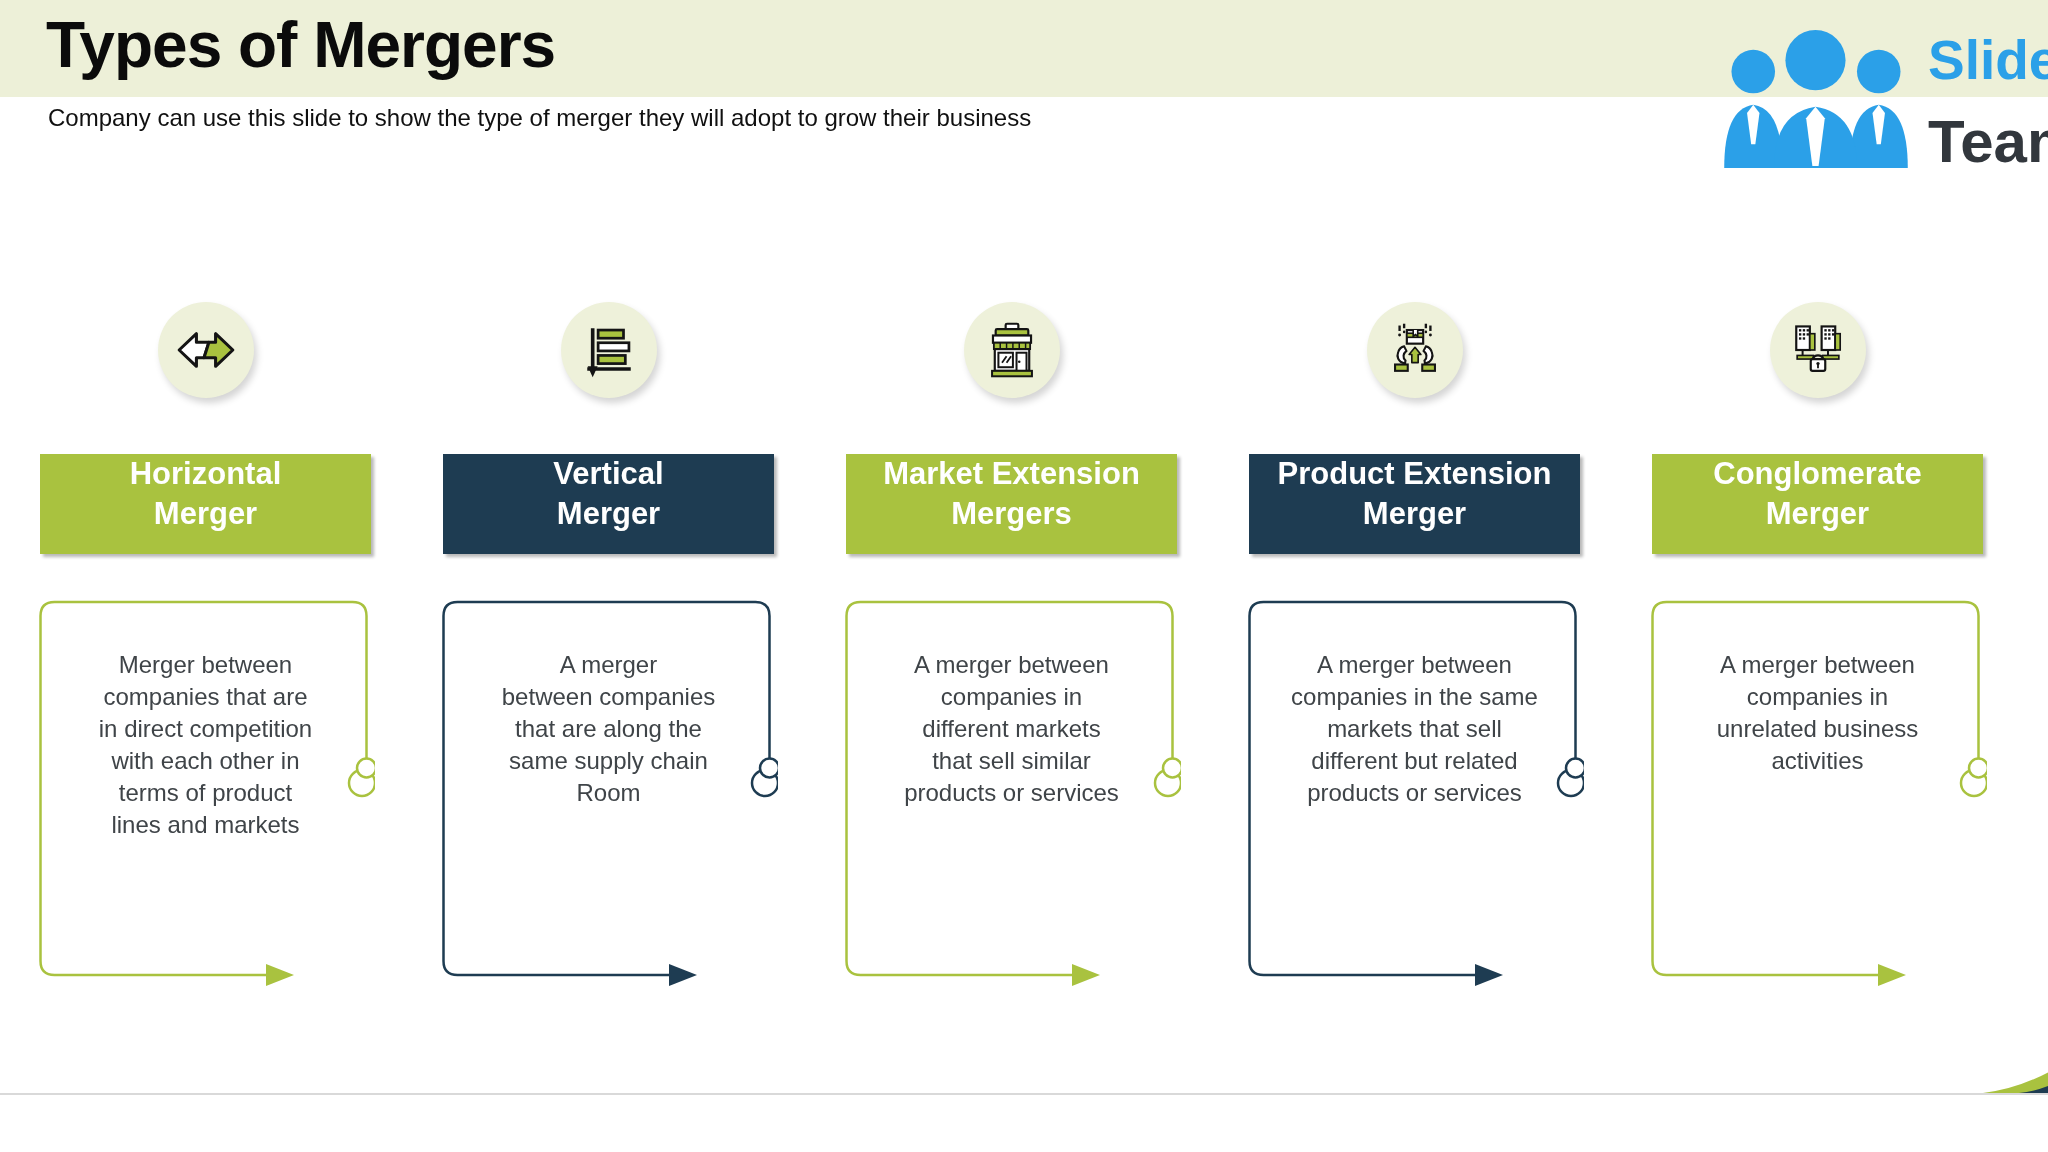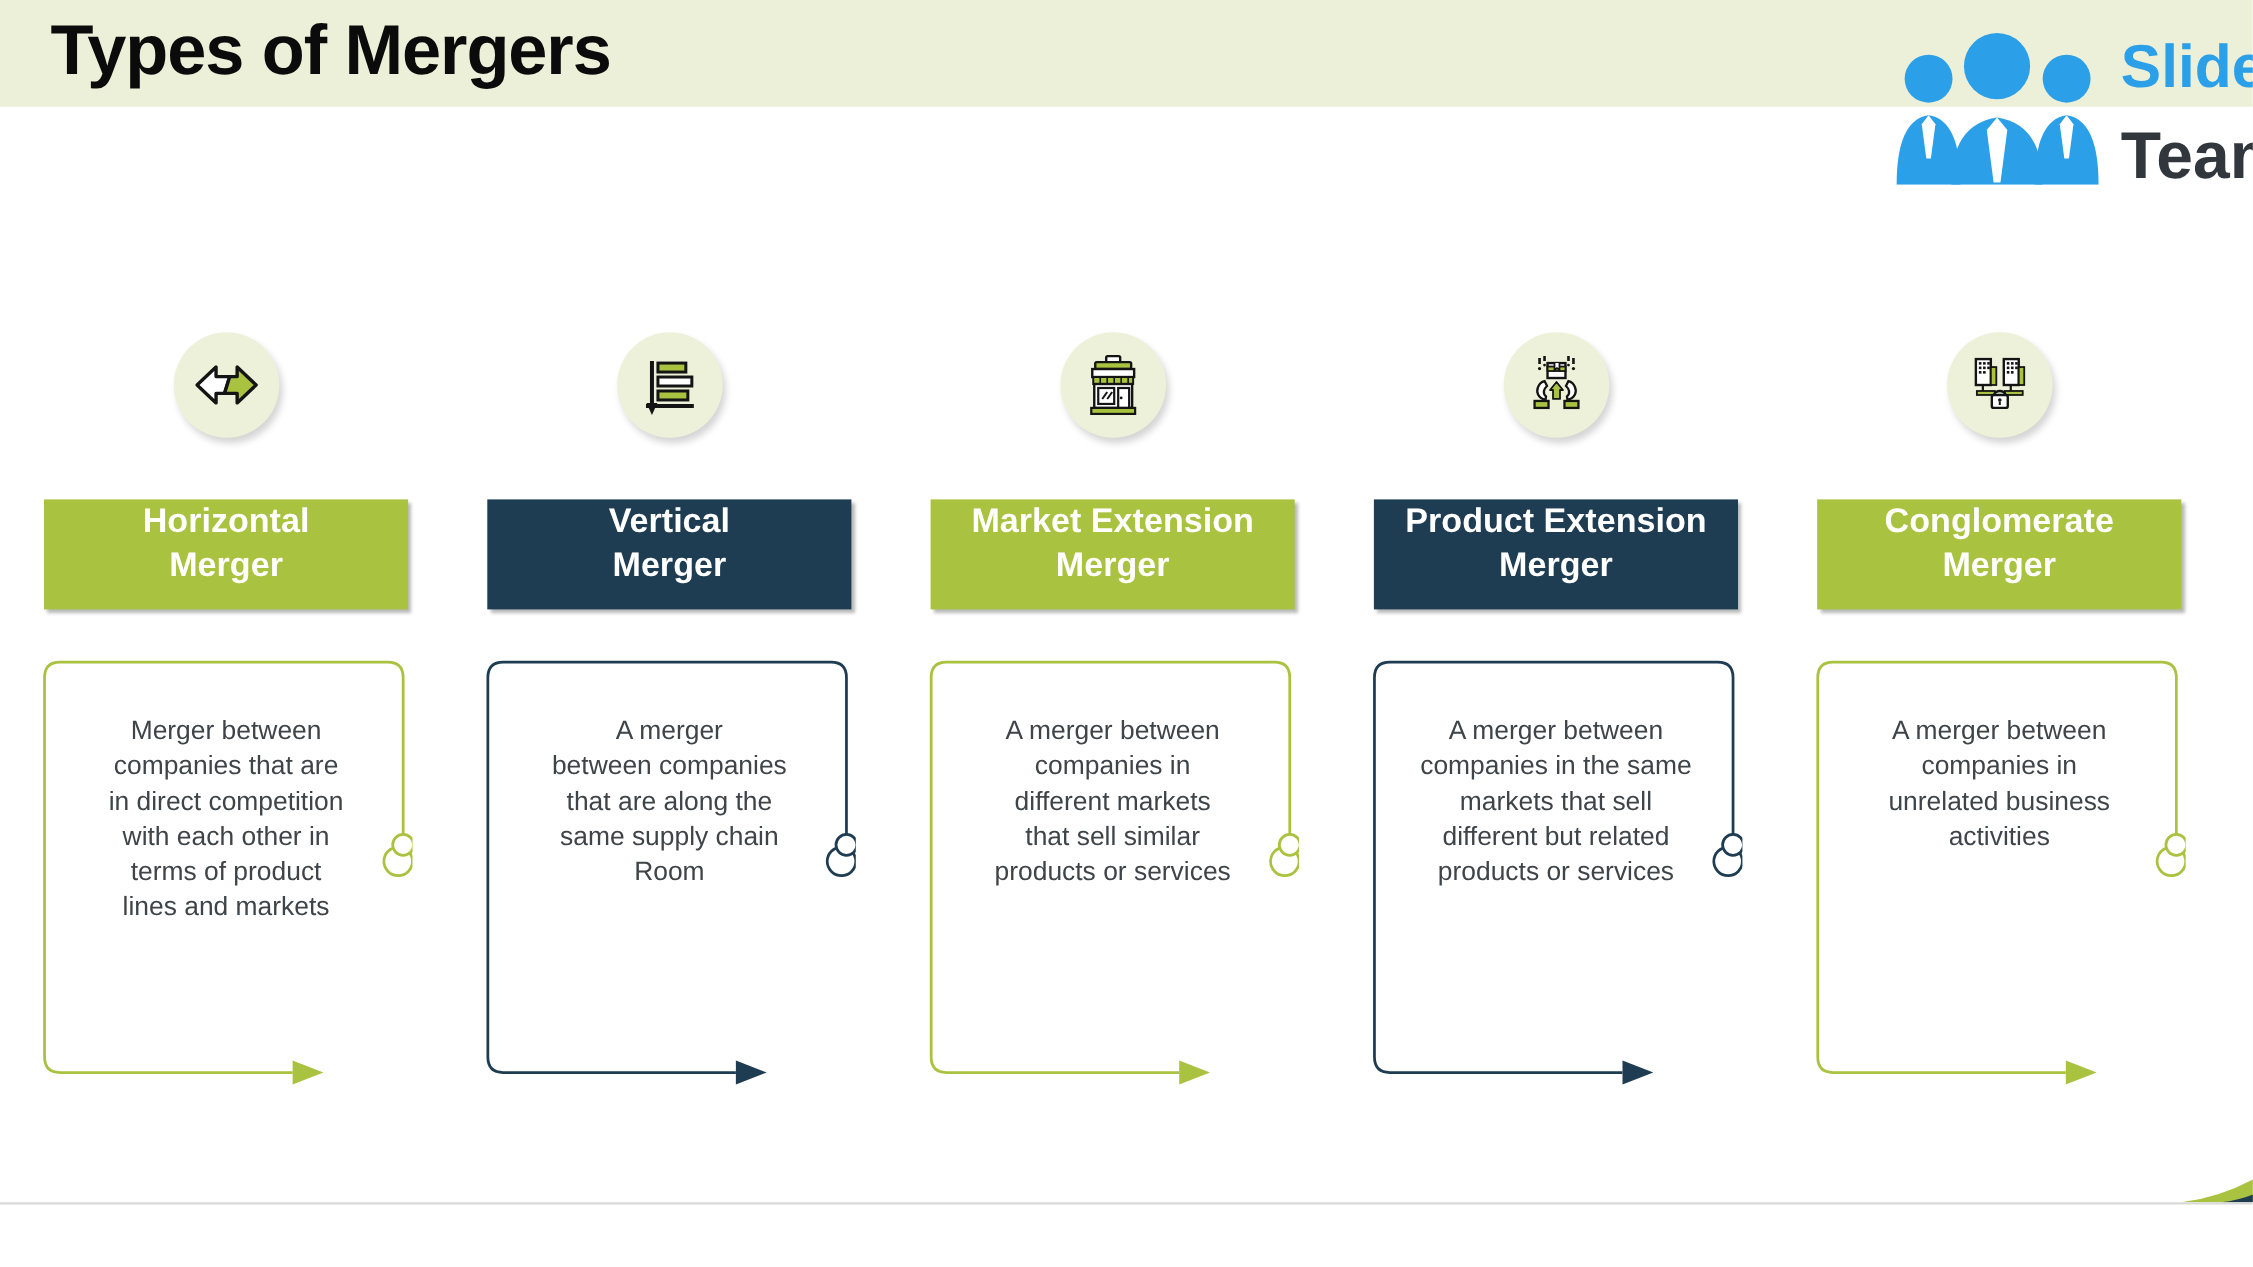--- a/index.html
+++ b/index.html
@@ -52,20 +52,21 @@
   .footer-band { position:absolute; top:1093px; left:0; width:2048px; height:59px; background:#ffffff; border-top:2px solid var(--footer-line); }
   .corner-decoration { position:absolute; right:0; top:1047px; width:101px; height:46px; }
 </style>
 </head>
 <body>
 
 <div class="slide">
 
   <div class="header-band"></div>
   <h1 class="slide-title">Types of Mergers</h1>
+  <p class="slide-subtitle">Company can use this slide to show the type of merger they will adopt to grow their business</p>
 
   <div class="logo">
     <svg class="logo-people" viewBox="0 0 185 135">
       <g fill="#2ba0e8">
         <path d="M 4 135 Q 4 78 32 74 Q 60 78 60 135 Z"></path>
         <circle cx="32" cy="42" r="21"></circle>
         <path d="M 125 135 Q 125 78 153 74 Q 181 78 181 135 Z"></path>
         <circle cx="153" cy="42" r="21"></circle>
       </g>
       <path d="M 32 74 L 26 82 L 30 112 L 34 112 L 38 82 Z" fill="#ffffff"></path>
@@ -164,21 +165,21 @@
        <line x1="21" y1="46" x2="26" y2="39" stroke="#141414" stroke-width="2"></line>
        <line x1="26" y1="46" x2="31" y2="39" stroke="#141414" stroke-width="2"></line>
        <rect x="37" y="35" width="11" height="20" fill="#ffffff" stroke="#141414" stroke-width="2.2"></rect>
        <circle cx="40" cy="45" r="1.4" fill="#141414"></circle>
        <rect x="10" y="55" width="44" height="6" fill="#a9c23f" stroke="#141414" stroke-width="2.2"></rect>
      </svg>
           </span>
     </div>
     <div class="title-box">
       <span>Market Extension
-Merger</span>
+Mergers</span>
     </div>
     <div class="desc-card">
       <svg class="card-frame" viewBox="0 0 340 394">
         <path d="M 331.5 162 L 331.5 19 Q 331.5 5 317.5 5 L 19.5 5 Q 5.5 5 5.5 19 L 5.5 364 Q 5.5 378 19.5 378 L 231 378" fill="none" stroke="currentColor" stroke-width="2.5"></path>
         <polygon points="231,367 231,389 259,378" fill="currentColor"></polygon>
         <circle cx="327" cy="186" r="13" fill="#ffffff" stroke="currentColor" stroke-width="2.5"></circle>
         <circle cx="331.5" cy="171" r="9.5" fill="#ffffff" stroke="currentColor" stroke-width="2.5"></circle>
       </svg>
       <div class="desc-text">A merger between
 companies in

